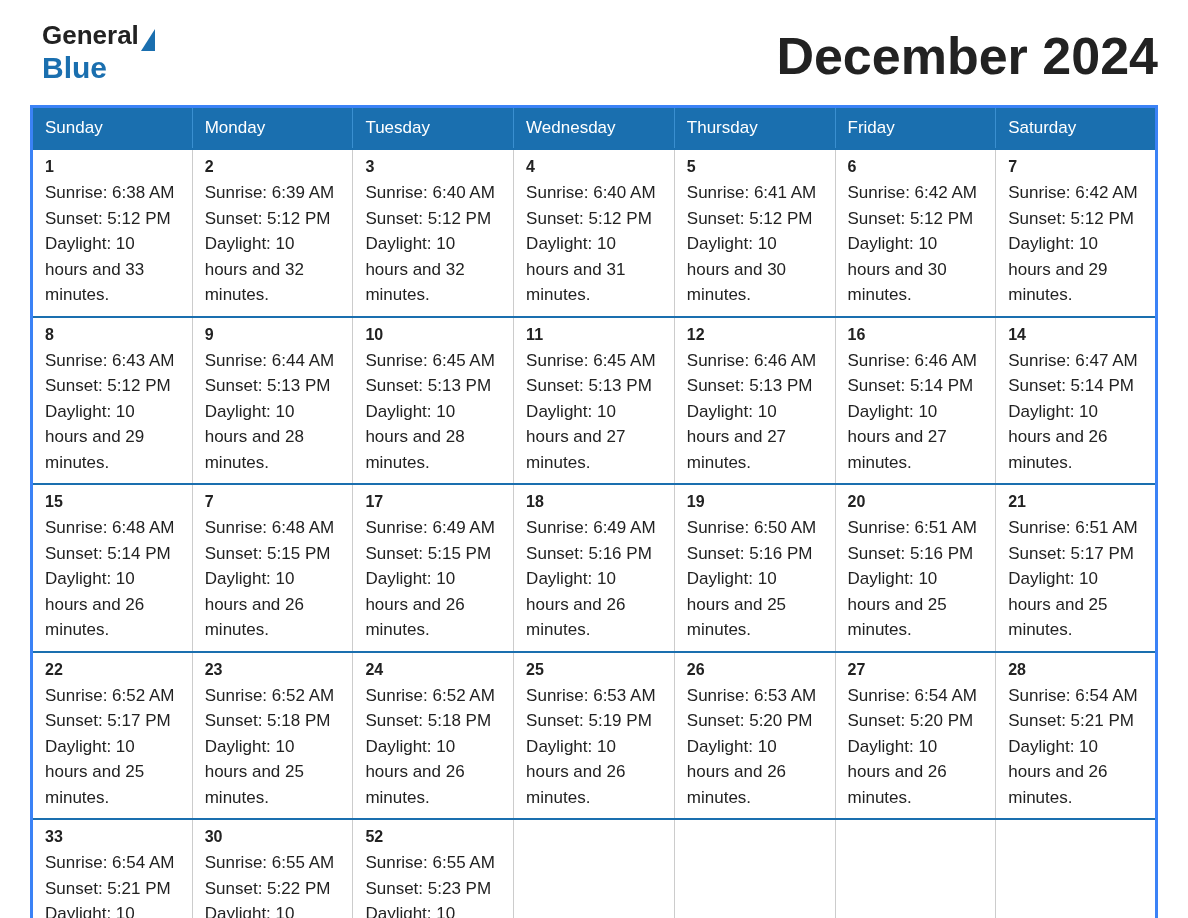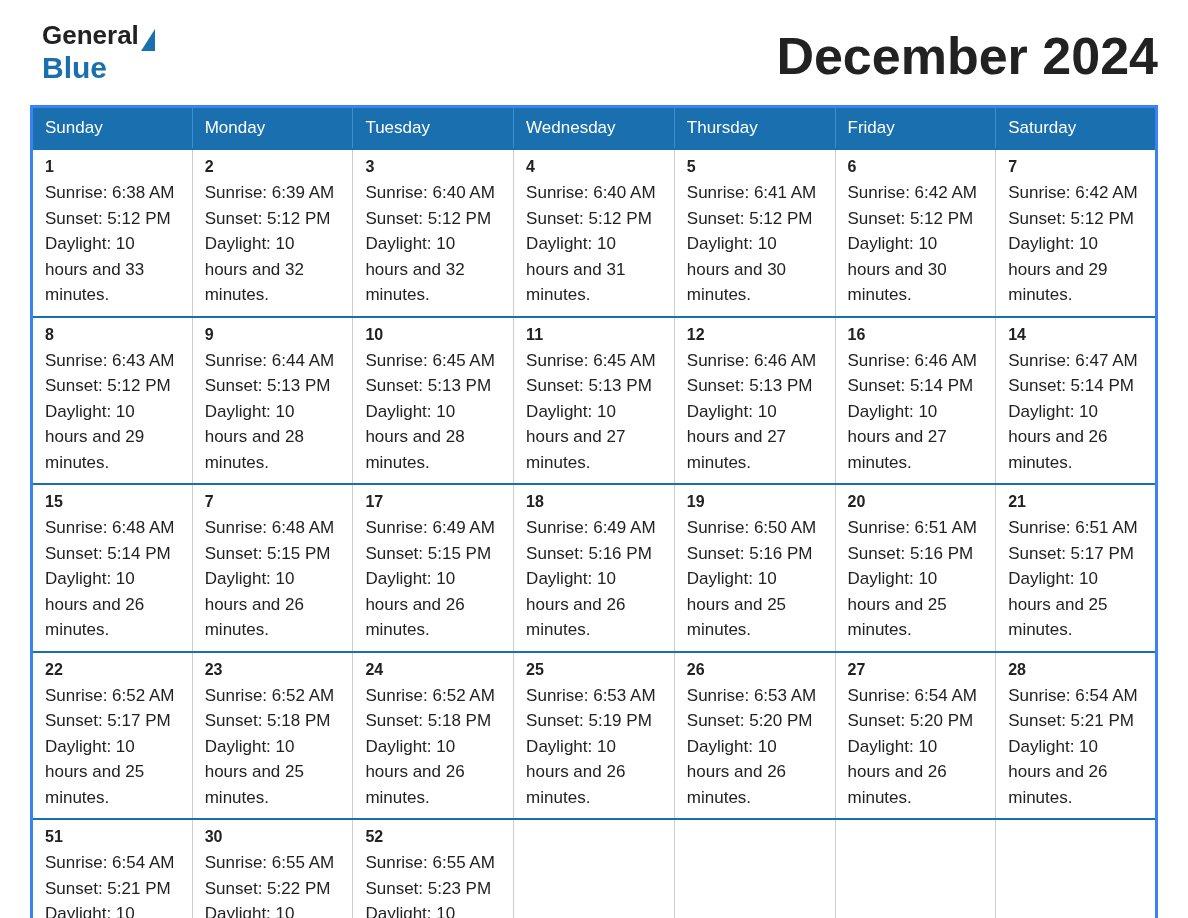--- a/index.html
+++ b/index.html
@@ -361,21 +361,21 @@
           <span class="day-num">28</span>
           <div class="day-info">
             Sunrise: 6:54 AM<br>
             Sunset: 5:21 PM<br>
             Daylight: 10 hours and 26 minutes.
           </div>
         </td>
       </tr>
       <tr>
         <td>
-          <span class="day-num">51</span>
+          <span class="day-num">33</span>
           <div class="day-info">
             Sunrise: 6:54 AM<br>
             Sunset: 5:21 PM<br>
             Daylight: 10 hours and 26 minutes.
           </div>
         </td>
         <td>
           <span class="day-num">30</span>
           <div class="day-info">
             Sunrise: 6:55 AM<br>

